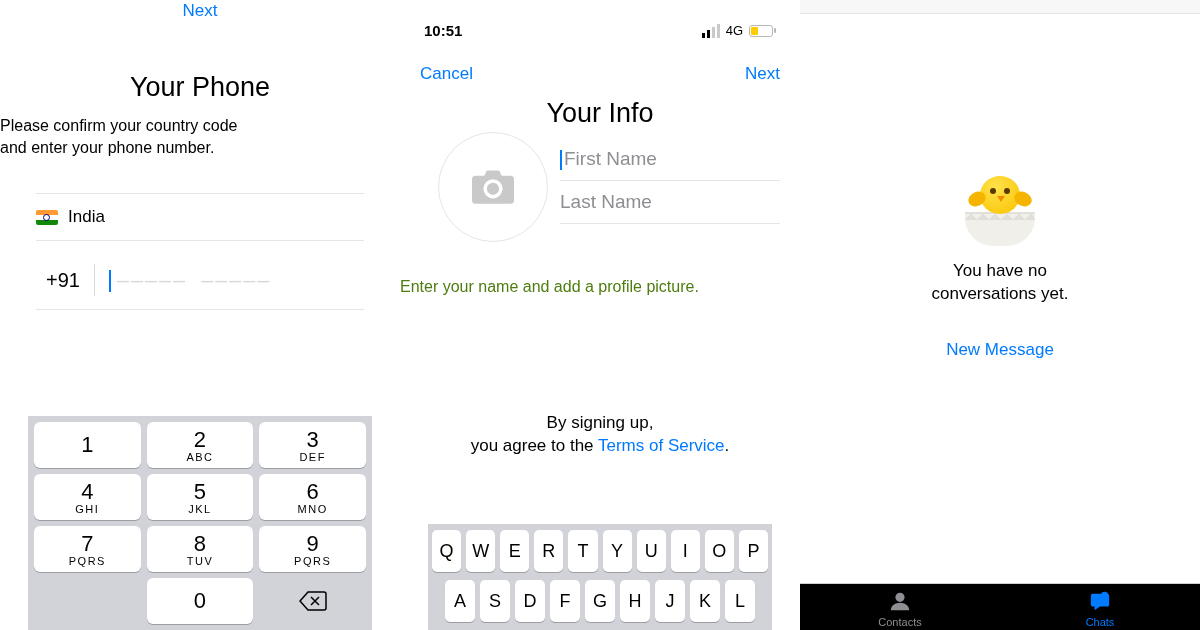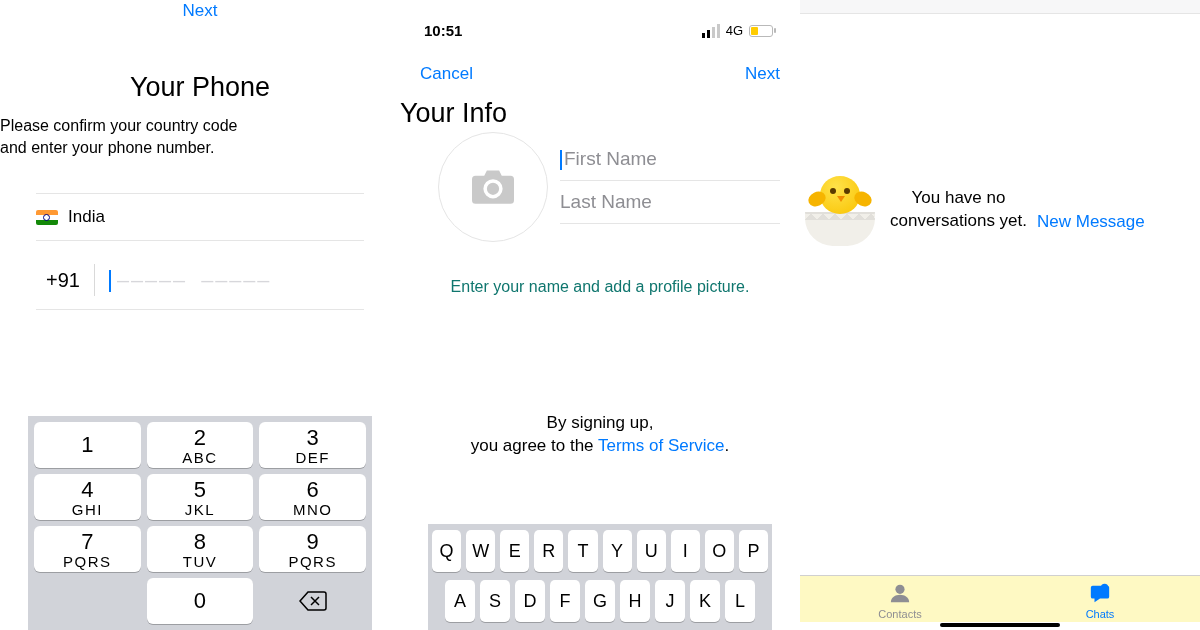--- a/index.html
+++ b/index.html
@@ -25,55 +25,55 @@
   .flag .s1{top:0;background:#ff9933;} .flag .s2{top:5px;background:#fff;} .flag .s3{top:10px;background:#138808;}
   .flag .chakra{position:absolute;top:4px;left:7px;width:7px;height:7px;border:1px solid #000080;border-radius:50%;}
   .p1 .code-row { position: absolute; top: 258px; left: 36px; right: 36px; display:flex; align-items:center; gap:14px; font-size:20px; padding:6px 0 14px 10px;}
   .p1 .code-row .sep { width:1px; height:32px; background:#d9d9d9; }
   .p1 .code-row .ph { color:#d7d7db; font-family: ui-monospace, monospace; letter-spacing:2px; }
   .p1 .code-row .caret { display:inline-block; width:2px; height:22px; background:#007aff; vertical-align:middle; margin-right:6px;}
   .p1 .code-row::after{content:'';position:absolute;left:0;right:0;bottom:0;border-top:1px solid #e5e5e5;}
 
   .numpad { position:absolute; left:28px; right:28px; bottom:0; background:#d1d3d9; padding:6px; display:grid; grid-template-columns:repeat(3,1fr); grid-auto-rows:46px; gap:6px;}
   .numpad .key { background:#fff; border-radius:6px; display:flex; flex-direction:column; align-items:center; justify-content:center; box-shadow:0 1px 0 rgba(0,0,0,.25); font-size:22px; }
-  .numpad .key .sub { font-size:15px; letter-spacing:1.5px; margin-top:-2px; color:#000;}
+  .numpad .key .sub { font-size:11px; letter-spacing:1.5px; margin-top:-2px; color:#000;}
   .numpad .spacer{background:transparent;box-shadow:none;}
   .numpad .bksp{background:transparent;box-shadow:none;display:flex;align-items:center;justify-content:center;}
   .bksp svg{width:28px;height:20px;}
 
   
   .p2 .status{position:absolute;top:22px;left:0;right:0;display:flex;justify-content:space-between;padding:0 24px;font-size:15px;font-weight:600;}
   .p2 .status .right{display:flex;align-items:center;gap:6px;font-weight:400;font-size:13px;}
   .sigbars{display:inline-flex;gap:2px;align-items:flex-end;}
   .sigbars i{width:3px;background:#c9c9c9;display:block;}
   .sigbars i:nth-child(1){height:5px;background:#000;} .sigbars i:nth-child(2){height:8px;background:#000;}
   .sigbars i:nth-child(3){height:11px;} .sigbars i:nth-child(4){height:14px;}
   .batt{display:inline-flex;align-items:center;gap:1px;}
   .batt .body{width:24px;height:12px;border:1px solid #b9b9b9;border-radius:3px;position:relative;}
   .batt .body::after{content:'';position:absolute;left:1px;top:1px;bottom:1px;width:30%;background:#ffcc00;border-radius:1px;}
   .batt .tip{width:2px;height:5px;background:#b9b9b9;border-radius:1px;}
   .p2 .nav{position:absolute;top:64px;left:0;right:0;display:flex;justify-content:space-between;padding:0 20px;font-size:17px;color:#007aff;}
-  .p2 .title{position:absolute;top:98px;width:100%;text-align:left;font-size:27px;}
+  .p2 .title{position:absolute;top:98px;width:100%;text-align:center;font-size:27px;}
   .p2 .avatar{position:absolute;top:132px;left:38px;width:110px;height:110px;border:1px solid #e5e5e5;border-radius:50%;display:flex;align-items:center;justify-content:center;}
   .p2 .avatar svg{width:42px;height:34px;}
   .p2 .fields{position:absolute;top:138px;left:160px;right:20px;}
   .p2 .field{border-bottom:1px solid #e5e5e5;padding:10px 0;font-size:19px;color:#8e8e93;position:relative;}
   .p2 .field .caret {display:inline-block;width:2px;height:20px;background:#007aff;vertical-align:middle;margin-right:2px;}
-  .p2 .hint{position:absolute;top:278px;width:100%;text-align:center;font-size:16px;color:#0f766e;}
+  .p2 .hint{position:absolute;top:278px;width:100%;font-size:16px;color:#4d7c0f;}
   .p2 .tos{position:absolute;top:412px;width:100%;text-align:center;font-size:17px;line-height:1.35;}
   .qwerty{position:absolute;left:28px;right:28px;bottom:0;background:#d1d3d9;padding:6px 4px 0;}
   .qrow{display:flex;gap:5px;justify-content:center;margin-bottom:8px;}
   .qkey{background:#fff;border-radius:5px;box-shadow:0 1px 0 rgba(0,0,0,.25);width:30px;height:42px;display:flex;align-items:center;justify-content:center;font-size:18px;}
 
   
   .p3 .topstrip{position:absolute;top:0;left:0;right:0;height:14px;background:#f7f7f8;border-bottom:1px solid #e5e5e5;}
-  .p3 .empty{position:absolute;top:170px;left:0;right:0;display:flex;flex-direction:row;align-items:center;gap:10px;}
+  .p3 .empty{position:absolute;top:170px;left:0;right:0;display:flex;flex-direction:column;align-items:center;gap:10px;}
   .p3 .msg{font-size:17px;text-align:center;line-height:1.35;}
   .p3 .newmsg{color:#007aff;font-size:17px;margin-top:24px;}
-  .tabbar{position:absolute;left:0;right:0;bottom:8px;background:#fef9c3;border-top:1px solid #d0d0d0;display:flex;padding:6px 0 2px;}
+  .tabbar{position:absolute;left:0;right:0;bottom:0;background:#000000;border-top:1px solid #d0d0d0;display:flex;padding:6px 0 2px;}
   .tab{flex:1;display:flex;flex-direction:column;align-items:center;gap:2px;font-size:11px;color:#8e8e93;}
   .tab.active{color:#007aff;}
   .tab svg{width:26px;height:22px;}
   .home-ind{position:absolute;left:50%;bottom:3px;width:120px;height:4px;background:#000;border-radius:3px;transform:translateX(-50%);}
 
   .chick{width:80px;height:80px;position:relative;}
   .eggback{position:absolute;left:5px;bottom:4px;width:70px;height:34px;background:#e1dfda;border-radius:0 0 40px 40px;}
   .eggfront{position:absolute;left:5px;bottom:4px;width:70px;height:28px;background:#f1efe9;border-radius:0 0 40px 40px;border-top:2px solid #e1dfda;}
   .eggfront::before{content:'';position:absolute;top:-6px;left:0;right:0;height:10px;background:linear-gradient(135deg,#f1efe9 4px,transparent 0),linear-gradient(-135deg,#f1efe9 4px,transparent 0);background-size:12px 10px;background-repeat:repeat-x;}
   .chickbody{position:absolute;left:20px;top:6px;width:40px;height:38px;background:radial-gradient(circle at 40% 30%,#ffe24a,#f9c200);border-radius:50%;}

